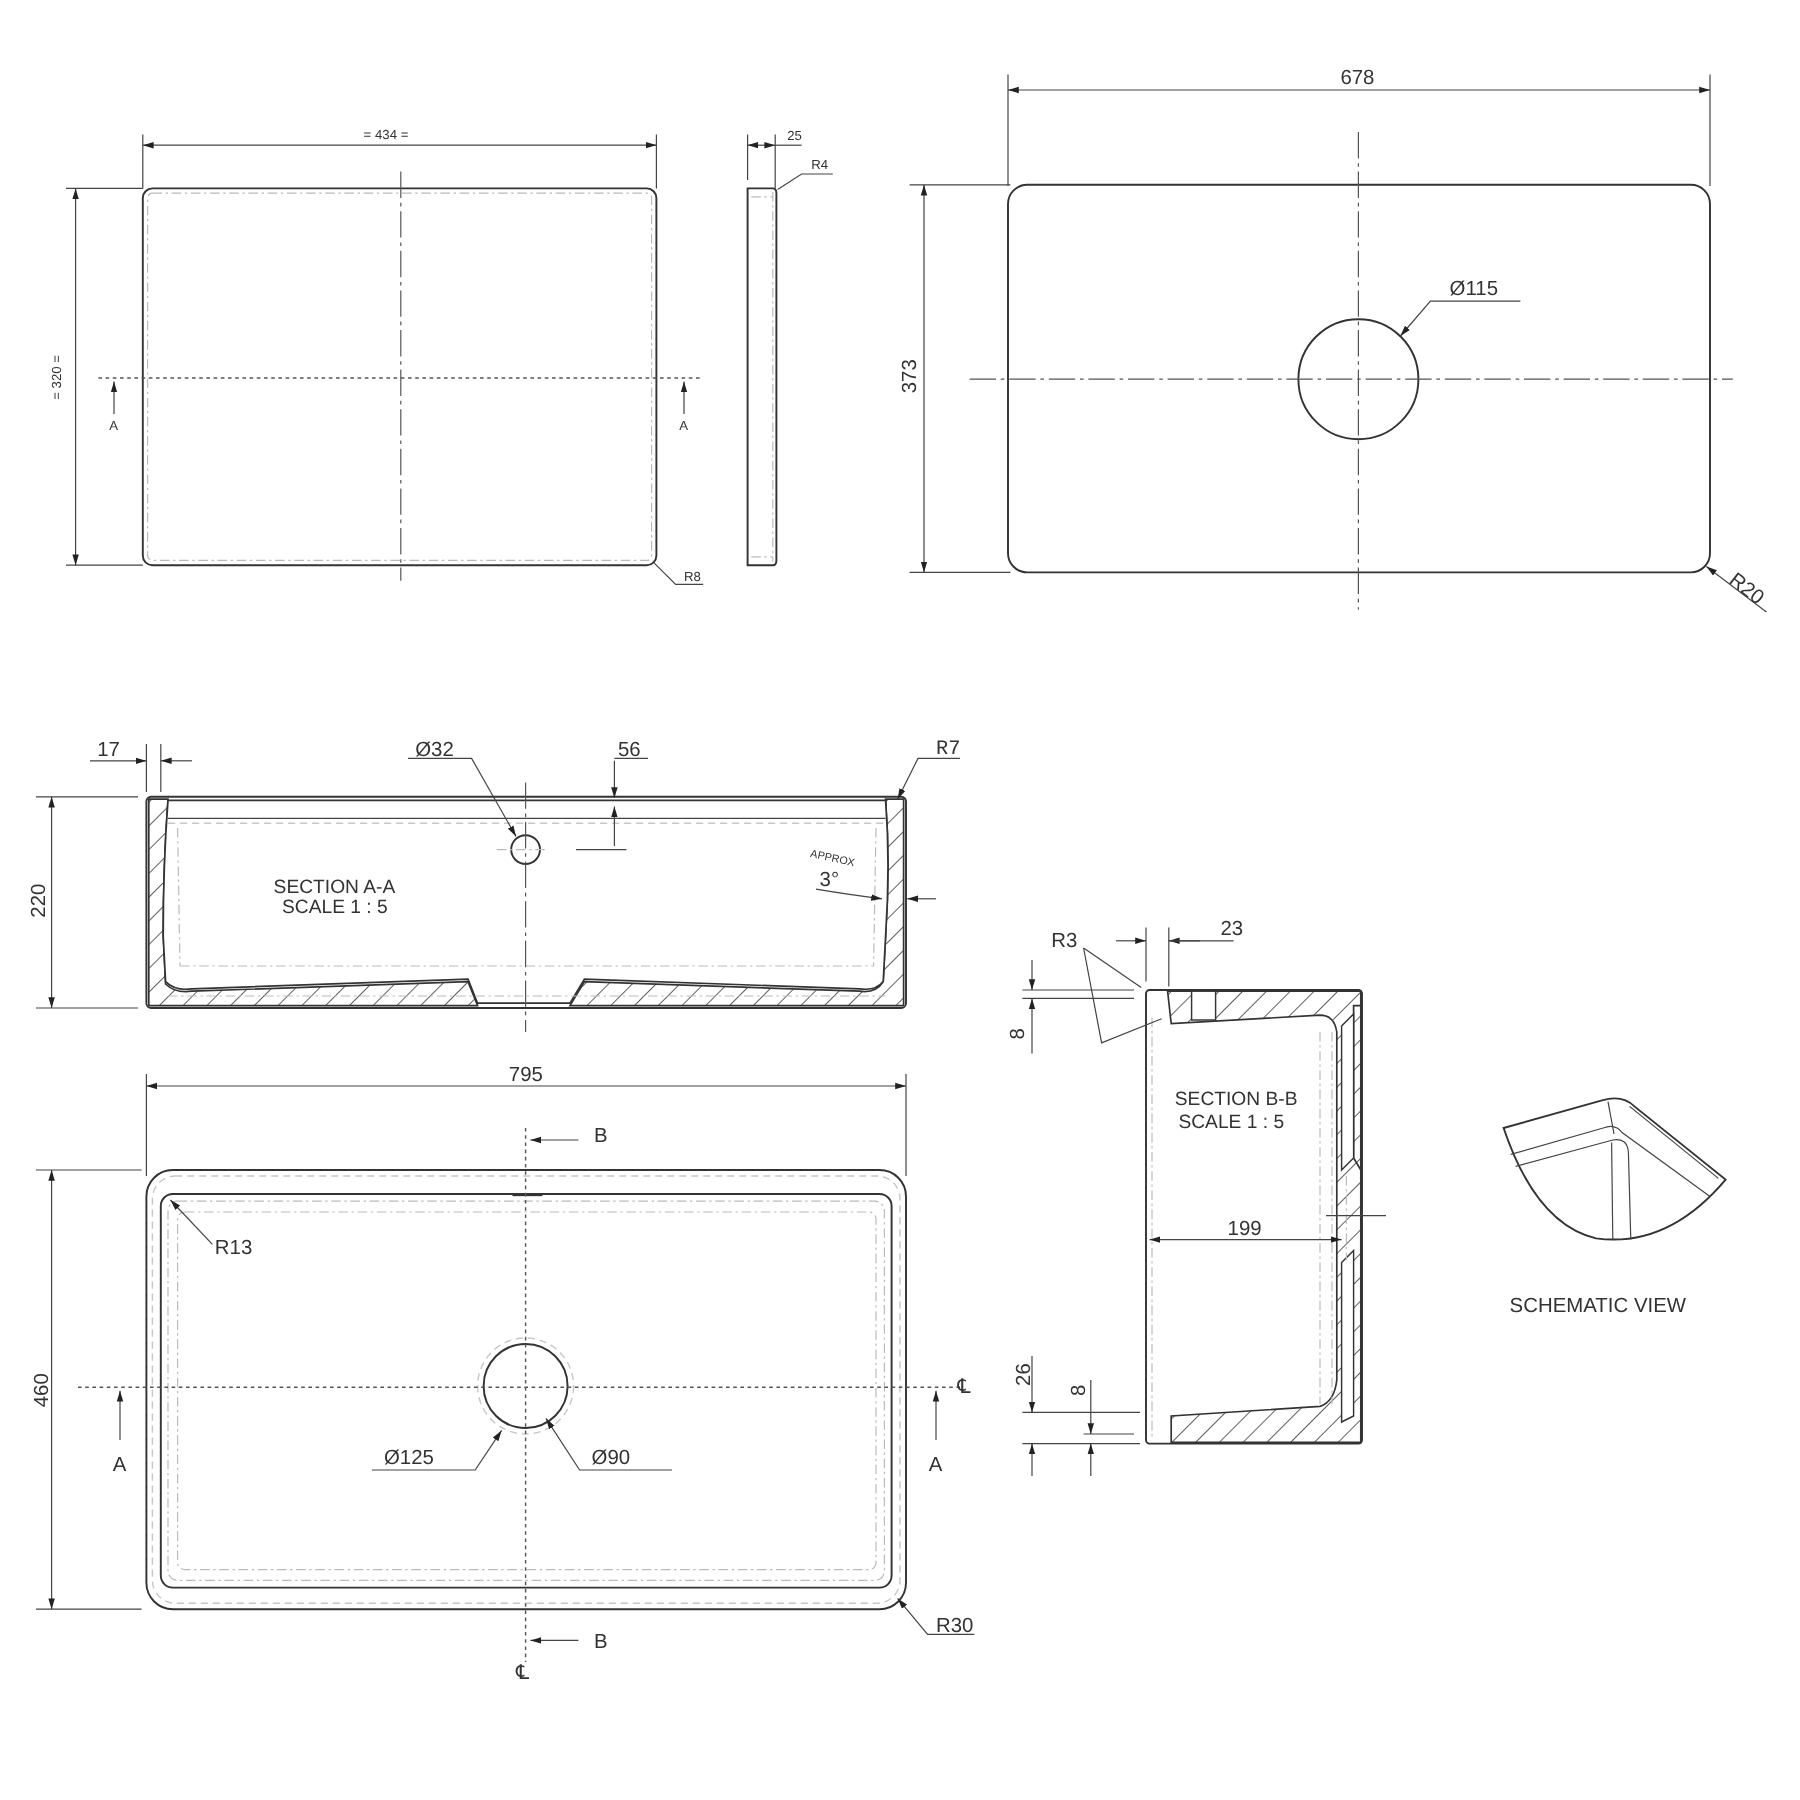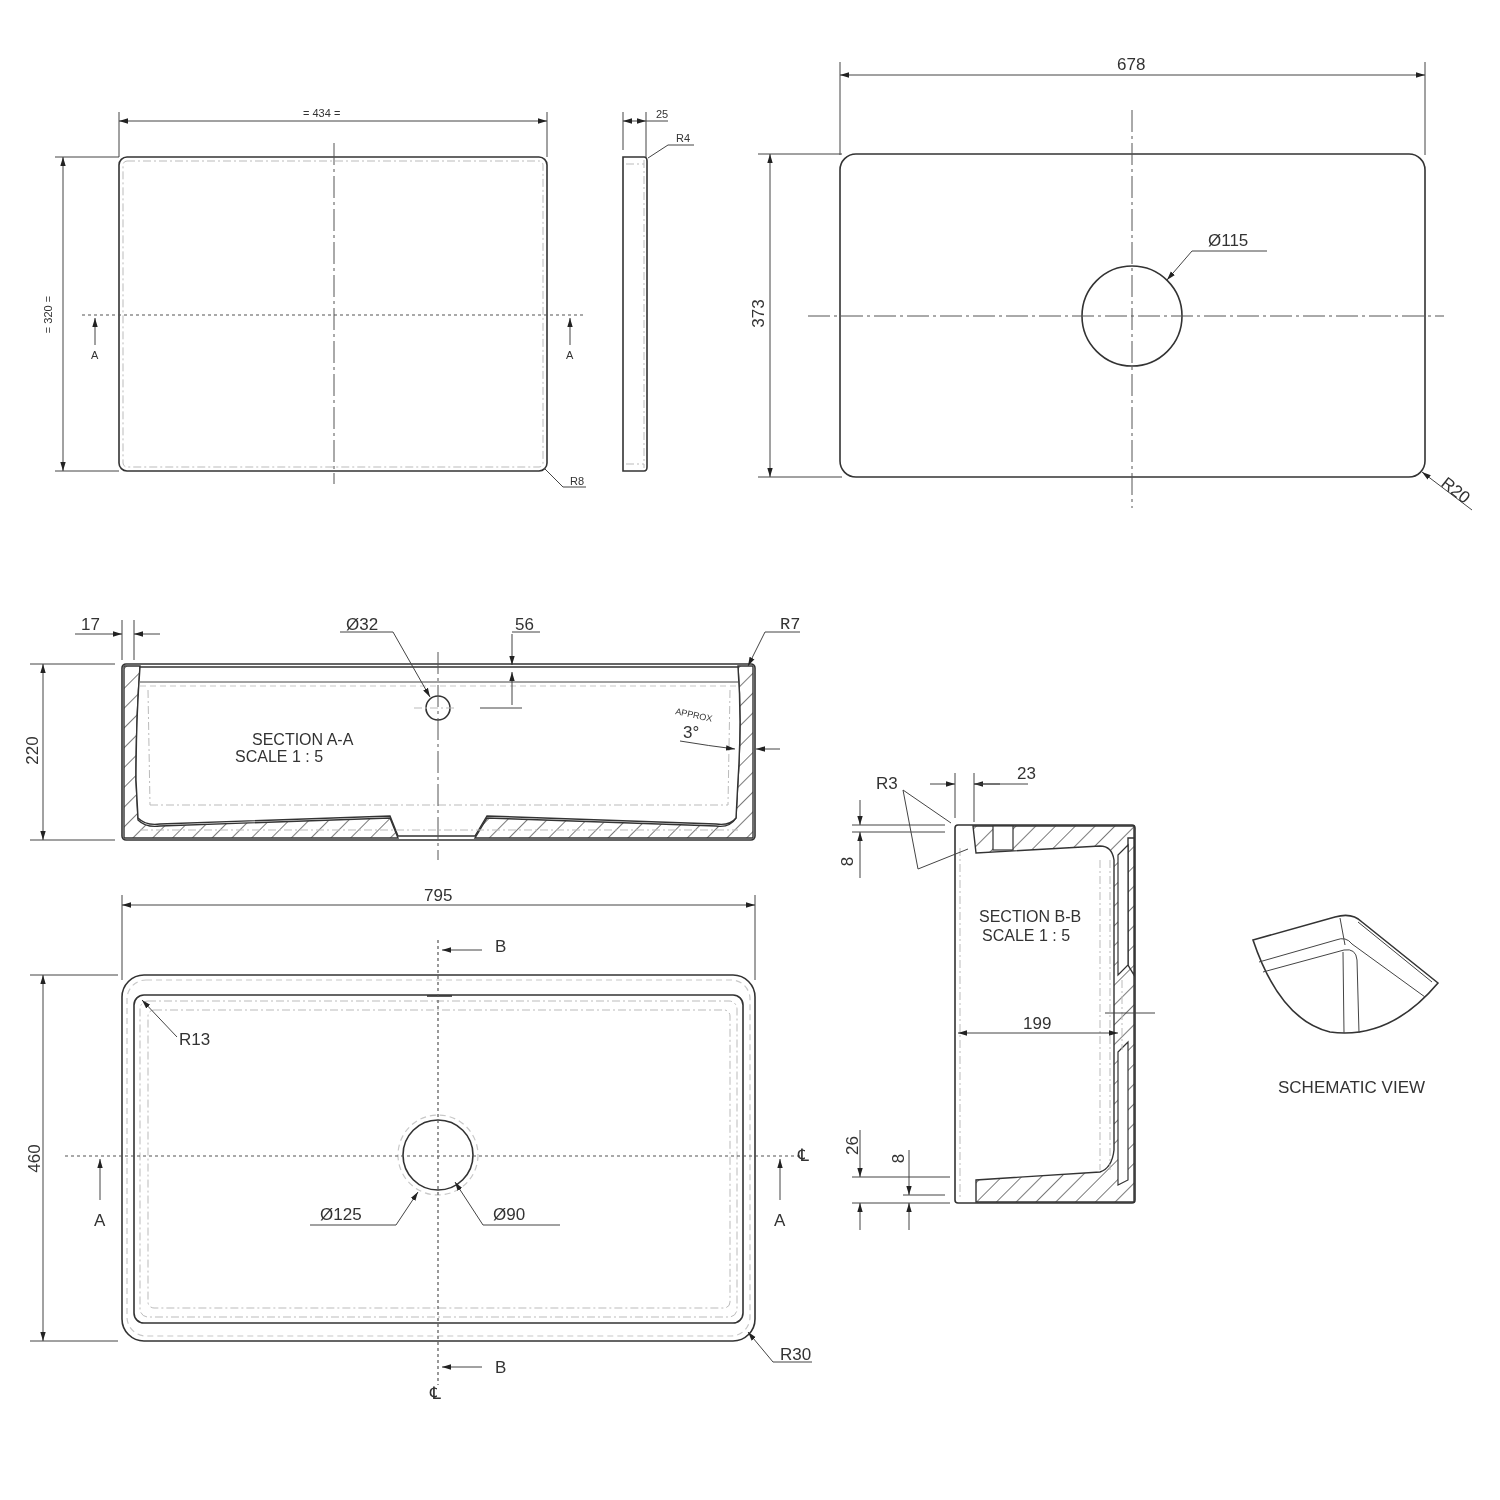--- a/index.html
+++ b/index.html
@@ -204,21 +204,21 @@
 <div class="txt small" style="left:570px;top:476px;">R8</div>
 
 <div class="txt small" style="left:656px;top:109px;">25</div>
 <div class="txt small" style="left:676px;top:133px;">R4</div>
 
 <div class="txt dim" style="left:1117px;top:56px;">678</div>
 <div class="txt dim" style="left:744px;top:305px;transform:rotate(-90deg);">373</div>
 <div class="txt dim" style="left:1208px;top:232px;text-align:right;">Ø115</div>
 <div class="txt dim" style="left:1440px;top:482px;transform:rotate(38deg);">R20</div>
 
-<div class="txt lab" style="left:228px;top:732px;margin-left:24px;">SECTION A-A</div>
+<div class="txt lab" style="left:228px;top:732px;">SECTION A-A</div>
 <div class="txt lab" style="left:235px;top:749px;">SCALE 1 : 5</div>
 <div class="txt dim" style="left:81px;top:616px;">17</div>
 <div class="txt dim" style="left:346px;top:616px;">Ø32</div>
 <div class="txt dim" style="left:515px;top:616px;">56</div>
 <div class="txt dim" style="left:780px;top:616px;font-family:Liberation Mono, monospace;">R7</div>
 <div class="txt dim" style="left:18px;top:742px;transform:rotate(-90deg);">220</div>
 <div class="txt" style="left:675px;top:711px;font-size:9px;transform:rotate(12deg);">APPROX</div>
 <div class="txt dim" style="left:683px;top:724px;">3°</div>
 
 <div class="txt dim" style="left:424px;top:887px;">795</div>
@@ -236,13 +236,13 @@
 
 <div class="txt lab" style="left:979px;top:909px;text-align:right;">SECTION B-B</div>
 <div class="txt lab" style="left:982px;top:928px;">SCALE 1 : 5</div>
 <div class="txt dim" style="left:876px;top:775px;">R3</div>
 <div class="txt dim" style="left:1001px;top:765px;margin-left:16px;">23</div>
 <div class="txt dim" style="left:843px;top:853px;transform:rotate(-90deg);">8</div>
 <div class="txt dim" style="left:1023px;top:1015px;">199</div>
 <div class="txt dim" style="left:843px;top:1137px;transform:rotate(-90deg);">26</div>
 <div class="txt dim" style="left:894px;top:1150px;transform:rotate(-90deg);">8</div>
 
-<div class="txt lab" style="left:1258px;top:1079px;font-size:17px;margin-left:20px;">SCHEMATIC VIEW</div>
+<div class="txt lab" style="left:1258px;top:1079px;font-size:17px;">SCHEMATIC VIEW</div>
 
 </body></html>

